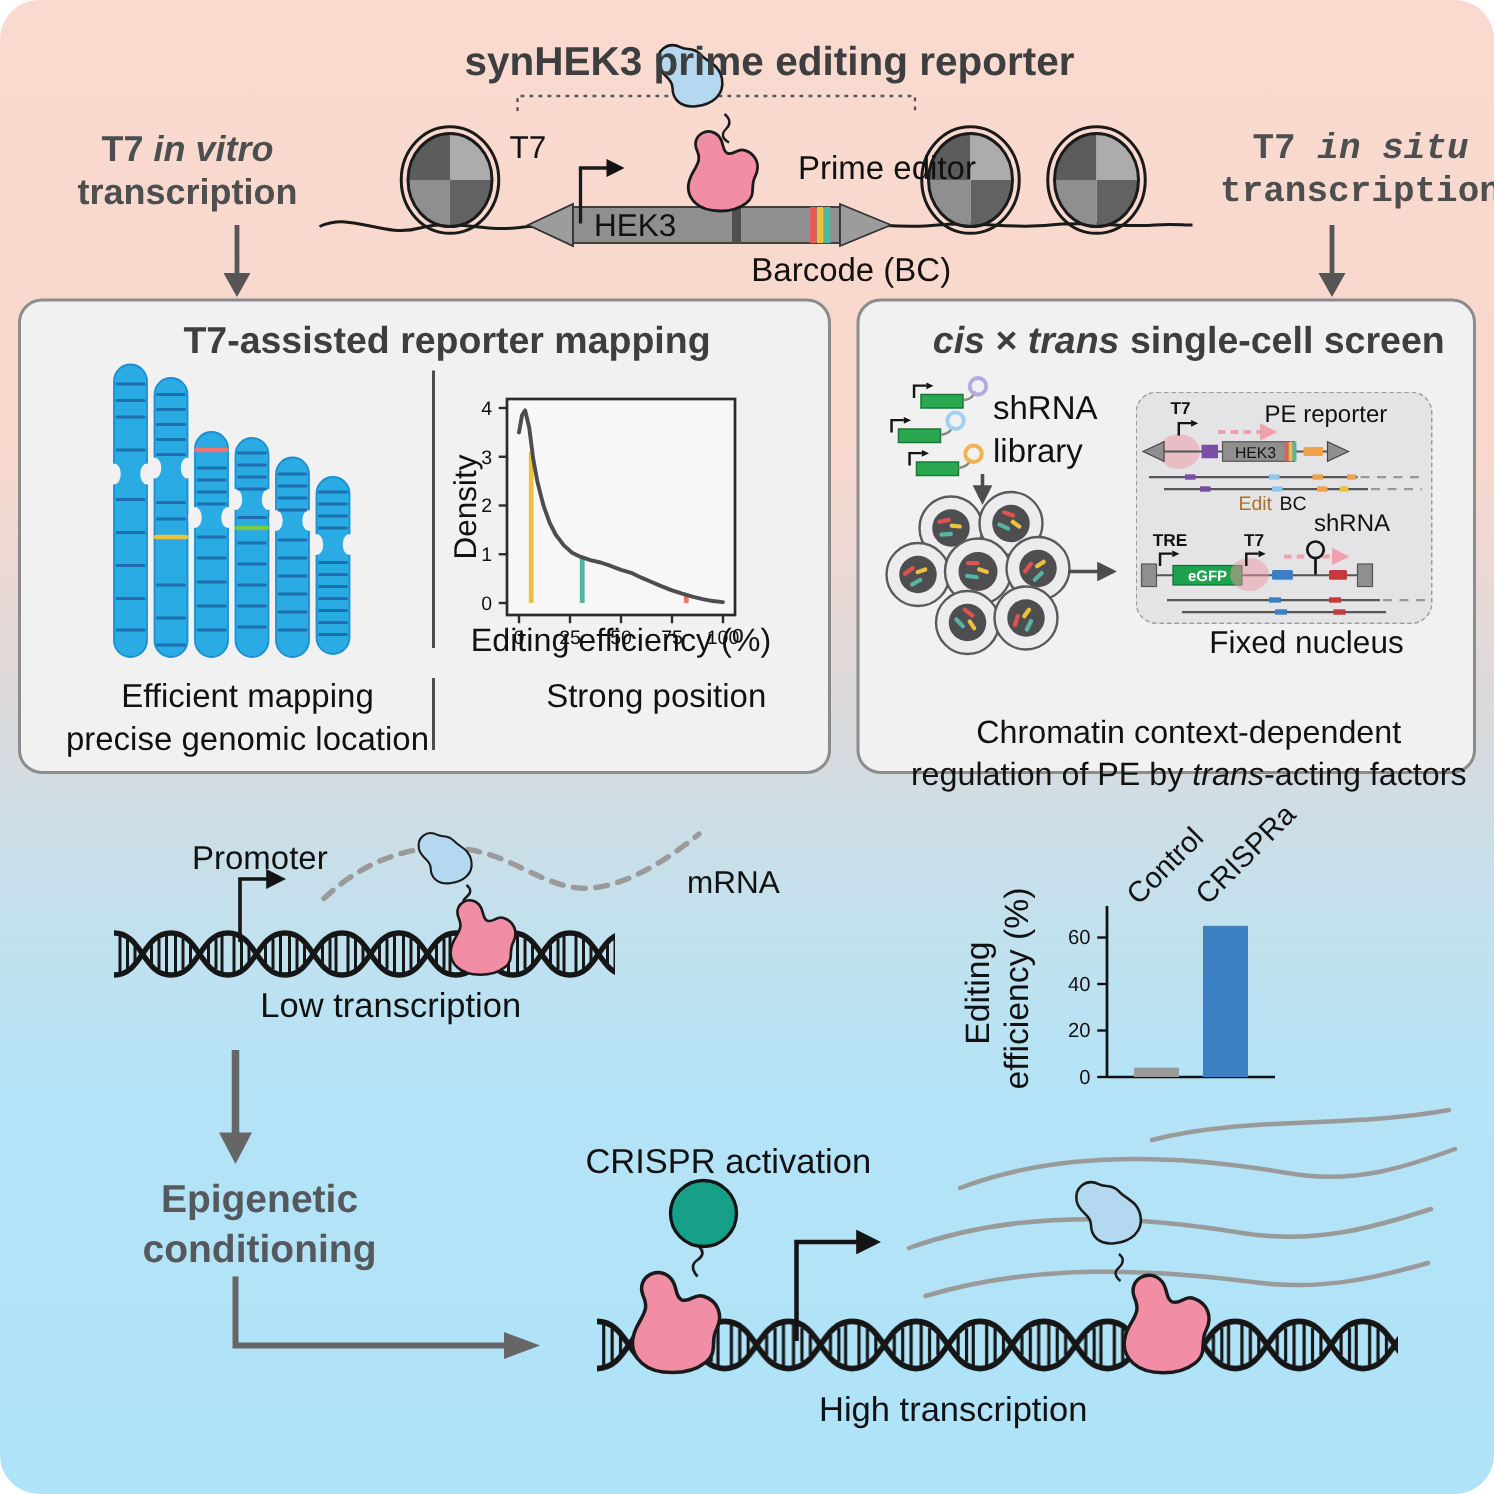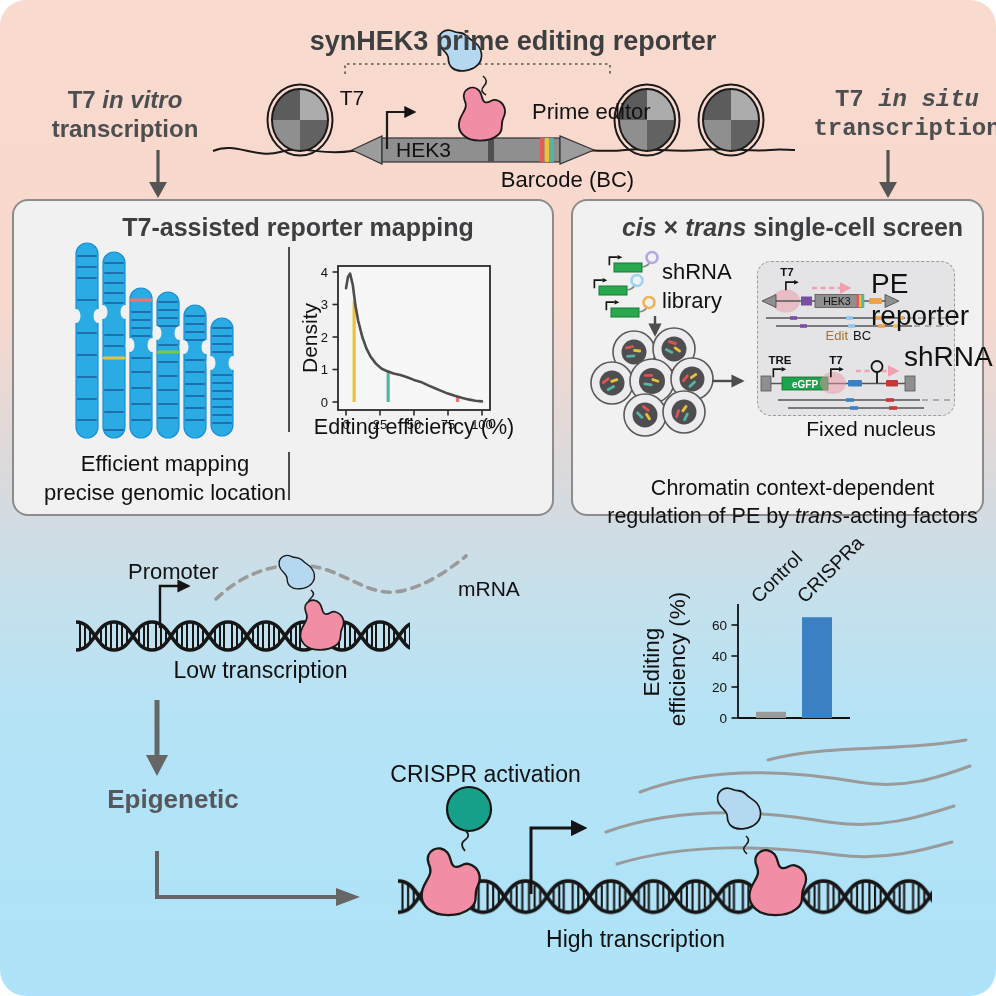--- a/index.html
+++ b/index.html
@@ -15,21 +15,21 @@
   .txt{position:absolute;color:#111;}
   .center{text-align:center;margin-left:15px;}
   .t-title{font-size:27px;font-weight:bold;color:#3c3e40;}
   .route{font-size:24px;font-weight:bold;color:#4c4e50;line-height:1.22;}
   .panel-title{font-size:25px;font-weight:bold;color:#3c3e40;}
   .cap{font-size:22px;line-height:1.32;}
   .cap-sm{font-size:21.5px;line-height:1.32;}
   .it{font-style:italic;}
   .lbl22{font-size:22px;}
   .lbl21{font-size:21px;}
-  .lbl20{font-size:28px;margin-left:28px;}
+  .lbl20{font-size:16px;}
   .lbl23{font-size:23px;}
   .epi{font-size:26px;font-weight:bold;color:#55585c;line-height:1.25;}
 </style>
 </head>
 <body>
 
 <div class="figure">
 
   <div class="panel" id="mapping-panel"></div>
   <div class="panel" id="screen-panel"></div>
@@ -503,20 +503,21 @@
 
   <div class="txt lbl22" style="left:532px;top:99px;">Prime editor</div>
   <div class="txt lbl22 center" style="left:465px;top:167px;width:175px;">Barcode (BC)</div>
 
   <div class="txt panel-title center" style="left:12px;top:213px;width:542px;">T7-assisted reporter mapping</div>
   <div class="txt cap center" style="left:22px;top:449px;width:256px;">
     <div>Efficient mapping</div>
     <div>precise genomic location</div>
   </div>
   <div class="txt cap center" style="left:300px;top:449px;width:245px;">
+    <div>Strong position</div>
   </div>
 
   <div class="txt panel-title center" style="left:571px;top:213px;width:413px;">
     <span class="it">cis</span>
     <span>×</span>
     <span class="it">trans</span>
     <span>single-cell screen</span>
   </div>
   <div class="txt lbl22" style="left:662px;top:258px;line-height:1.3;">
     <div>shRNA</div>
@@ -532,18 +533,19 @@
       <span class="it">trans</span><span>-acting factors</span>
     </div>
   </div>
 
   <div class="txt lbl22" style="left:128px;top:559px;">Promoter</div>
   <div class="txt lbl21" style="left:458px;top:577px;">mRNA</div>
   <div class="txt lbl23 center" style="left:138px;top:657px;width:215px;">Low transcription</div>
 
   <div class="txt epi center" style="left:52px;top:783px;width:212px;">
     <div>Epigenetic</div>
+    <div>conditioning</div>
   </div>
 
   <div class="txt lbl23 center" style="left:368px;top:761px;width:205px;">CRISPR activation</div>
   <div class="txt lbl23 center" style="left:513px;top:926px;width:215px;">High transcription</div>
 
 </div>
 
 </body></html>

